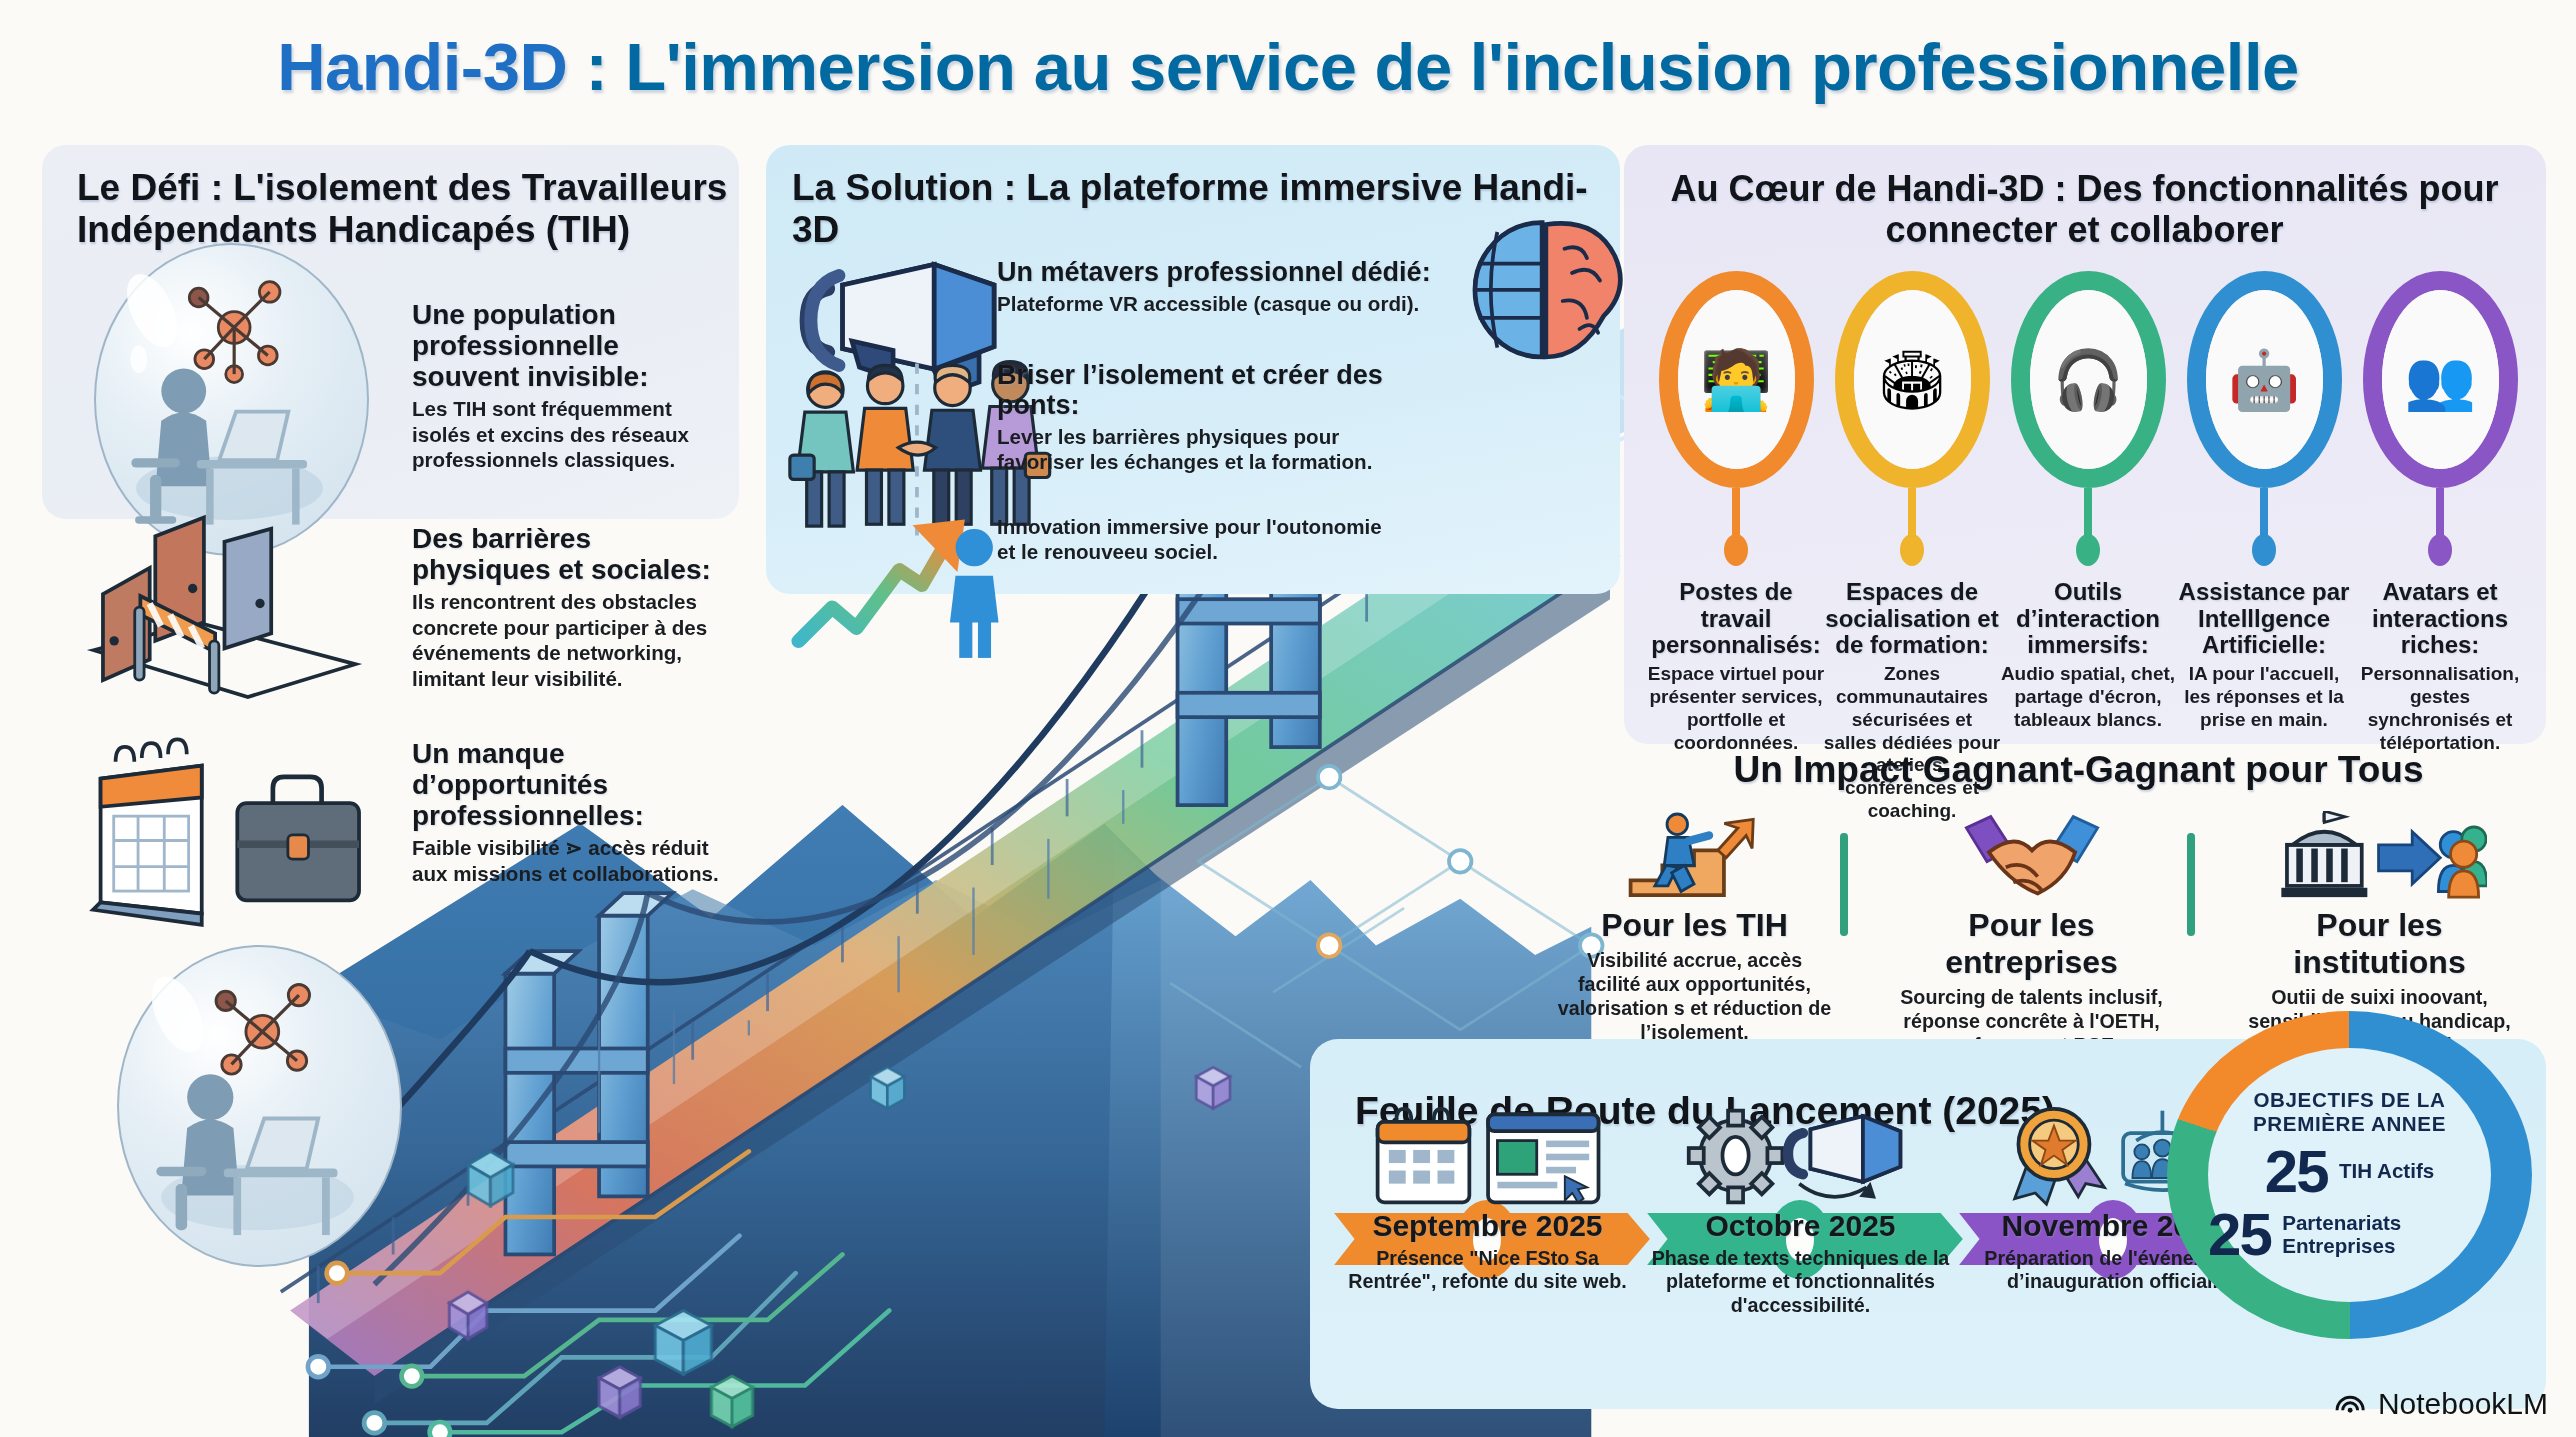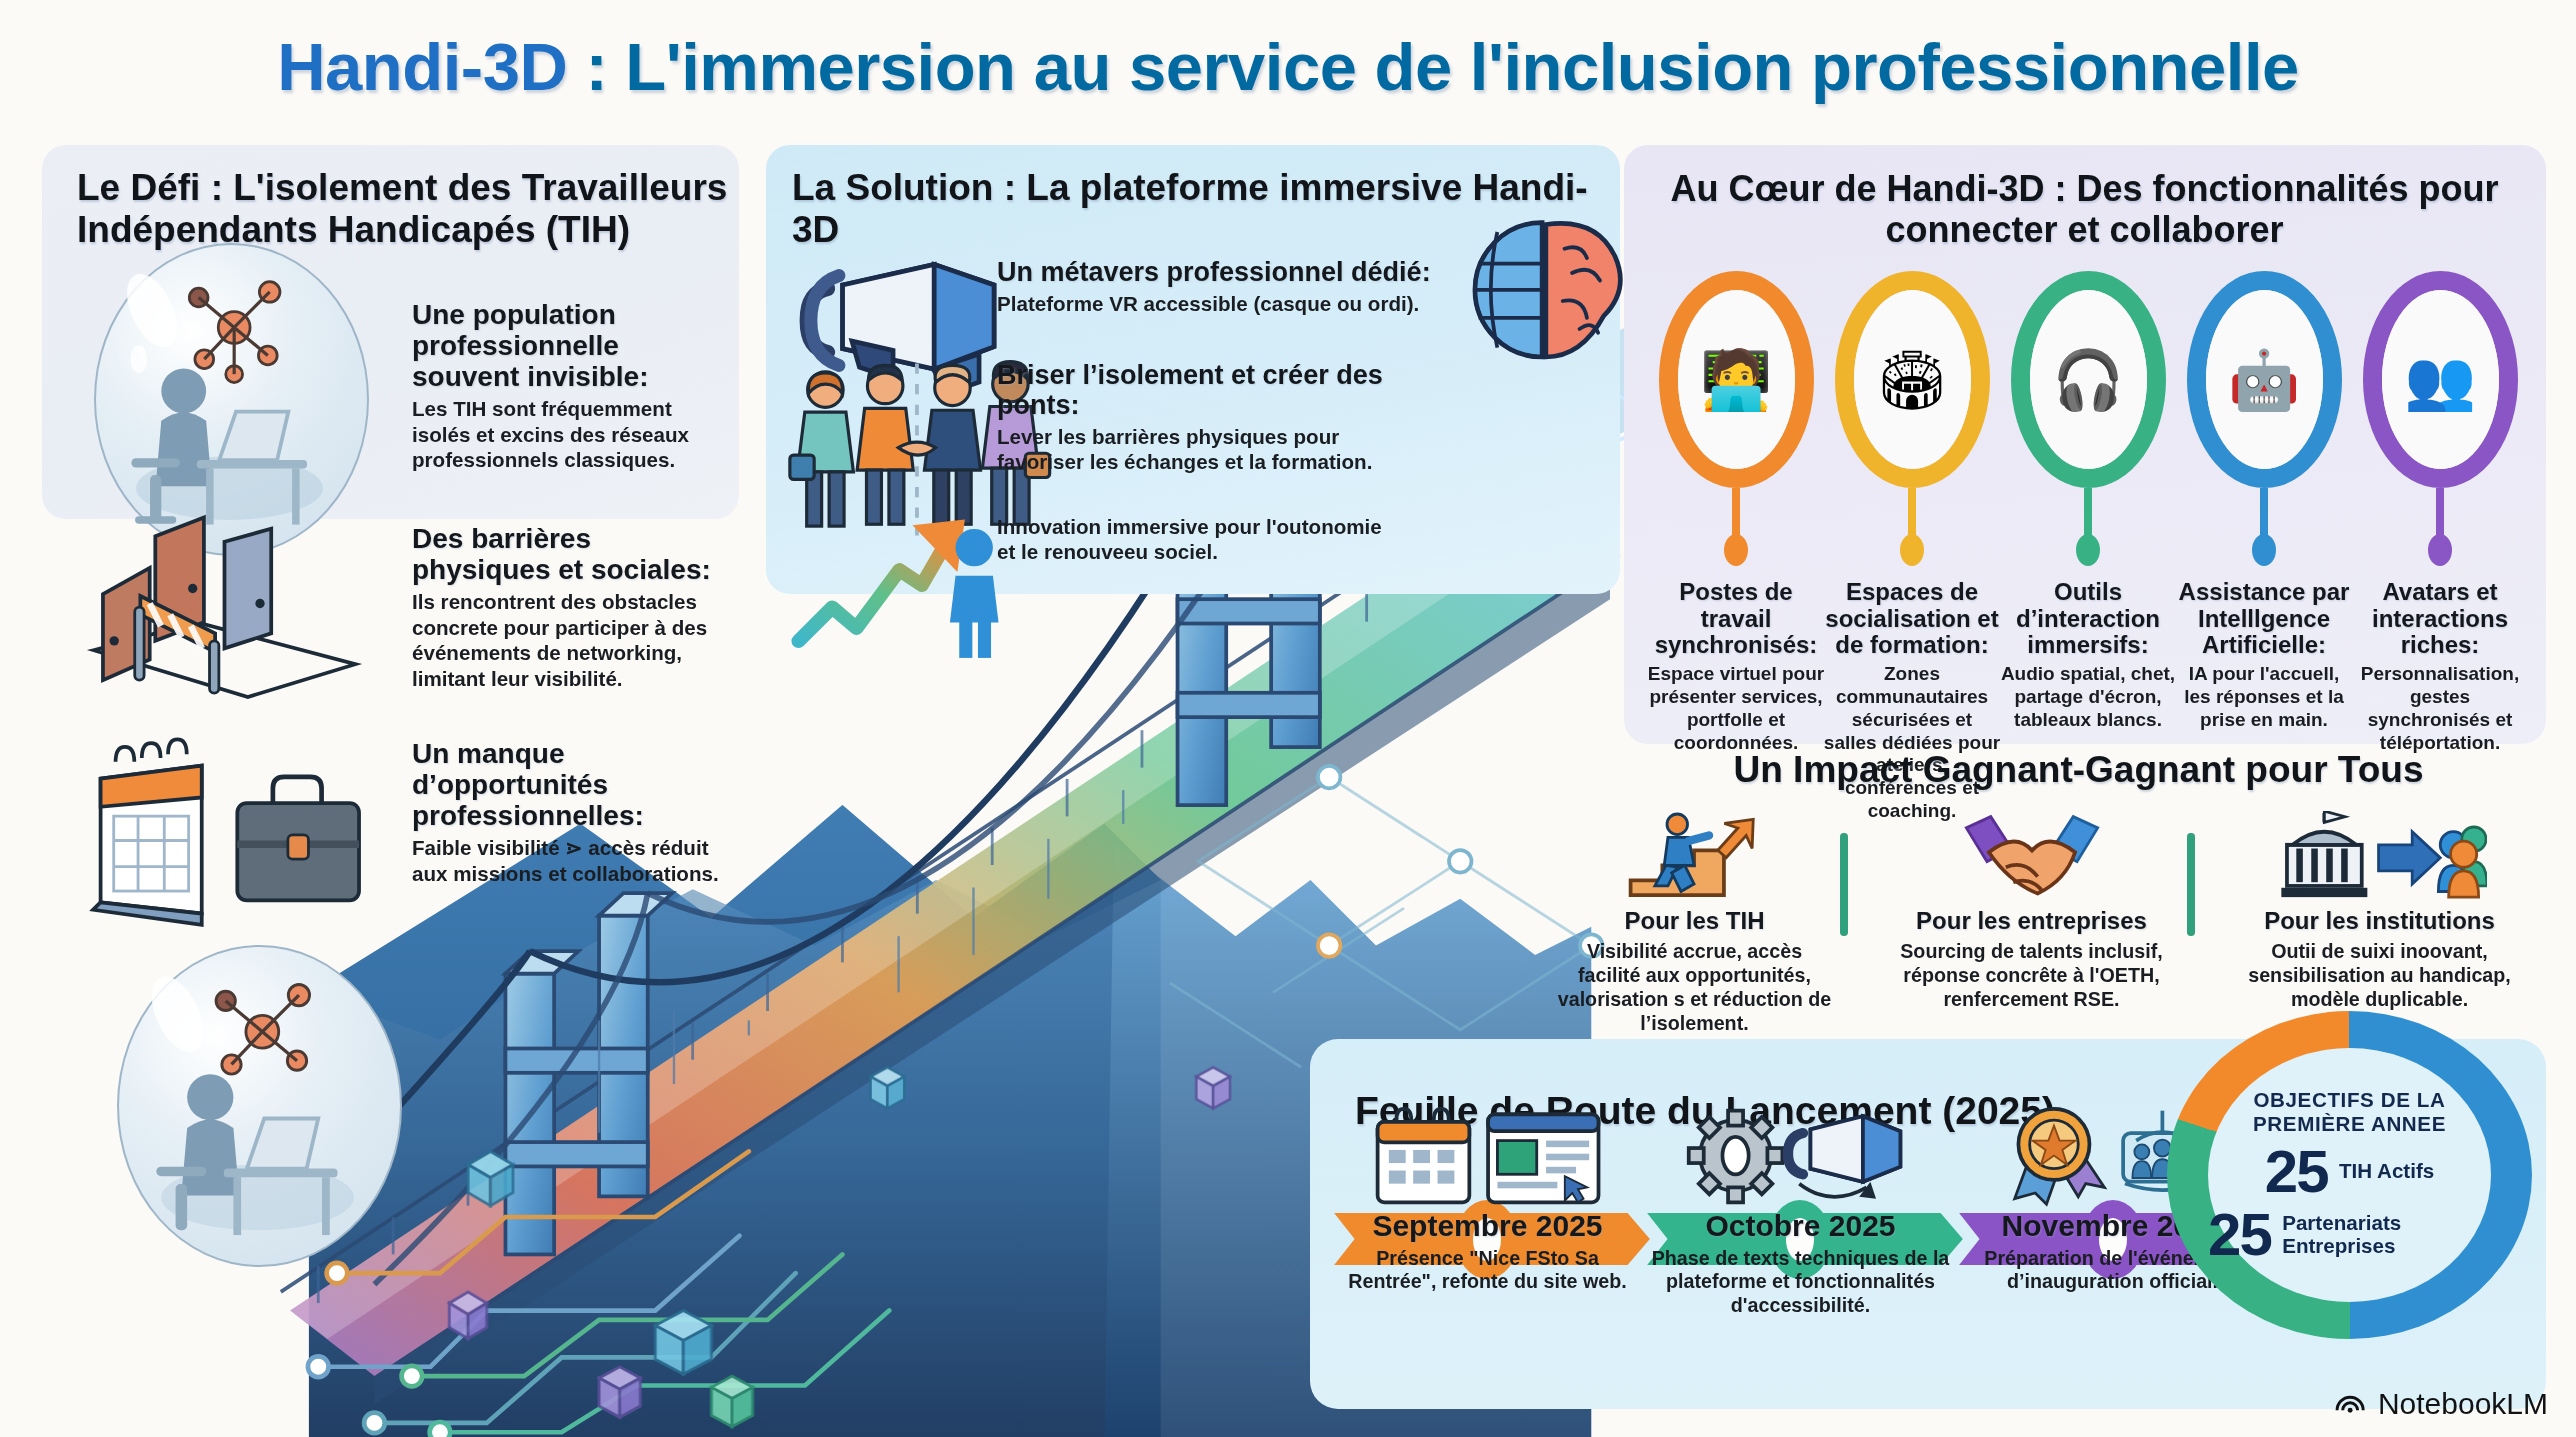--- a/index.html
+++ b/index.html
@@ -69,21 +69,21 @@
   .f-title{margin-top:13px;text-align:center;font-size:24px;font-weight:bold;
            color:#14181d;line-height:1.1;text-shadow:0.9px 0.9px 1.9px rgba(150,160,190,.4);}
   .f-body{margin-top:4.7px;text-align:center;font-size:19px;font-weight:bold;color:#191c21;line-height:1.2;}
 
   
   .impact-h{position:absolute;left:1629px;top:749px;width:899px;text-align:center;
             font-size:37px;font-weight:bold;color:#111418;
             text-shadow:0.9px 1.9px 1.9px rgba(150,165,190,.45);}
   .imp{position:absolute;top:814px;width:281px;text-align:center;}
   .imp-ico{font-size:62px;line-height:1;height:84px;display:flex;align-items:center;justify-content:center;}
-  .imp-t{font-size:24px;font-weight:bold;color:#14181d;margin-top:9.4px;
+  .imp-t{font-size:32px;font-weight:bold;color:#14181d;margin-top:9.4px;
          text-shadow:0.9px 0.9px 1.9px rgba(150,165,190,.4);}
   .imp-b{font-size:19.7px;font-weight:bold;color:#1a1d22;line-height:1.22;margin-top:3.7px;}
   .imp-div{position:absolute;top:833px;width:7.5px;height:103px;background:#31a07c;border-radius:3.7px;}
 
   
   .rm{position:absolute;top:1119px;width:309px;text-align:center;}
   .rm-t{font-size:30px;font-weight:bold;color:#14181d;margin-top:90px;
         text-shadow:0.9px 0.9px 1.9px rgba(150,165,190,.4);}
   .rm-b{font-size:19.7px;font-weight:bold;color:#1a1d22;line-height:1.2;margin-top:3.7px;}
   .tl-node{position:absolute;top:1200px;width:62px;height:79px;border-radius:50%;
@@ -498,21 +498,21 @@
 
   <div class="panel p-right"></div>
   <div class="panel-h h-right">Au Cœur de Handi-3D : Des fonctionnalités pour connecter et collaborer</div>
 
   <div class="feat" style="left:1647px;">
     <div class="ring" style="border-color:#f08a2c;">
       <div class="ring-in">🧑‍💻</div>
     </div>
     <div class="stem" style="background:#f08a2c;"></div>
     <div class="dot" style="background:#f08a2c;"></div>
-    <div class="f-title">Postes de travail synchronisés:</div>
+    <div class="f-title">Postes de travail personnalisés:</div>
     <div class="f-body">Espace virtuel pour présenter services, portfolle et coordonnées.</div>
   </div>
 
   <div class="feat" style="left:1823px;">
     <div class="ring" style="border-color:#f0b32c;">
       <div class="ring-in">🏟</div>
     </div>
     <div class="stem" style="background:#f0b32c;"></div>
     <div class="dot" style="background:#f0b32c;"></div>
     <div class="f-title">Espaces de socialisation et de formation:</div>

